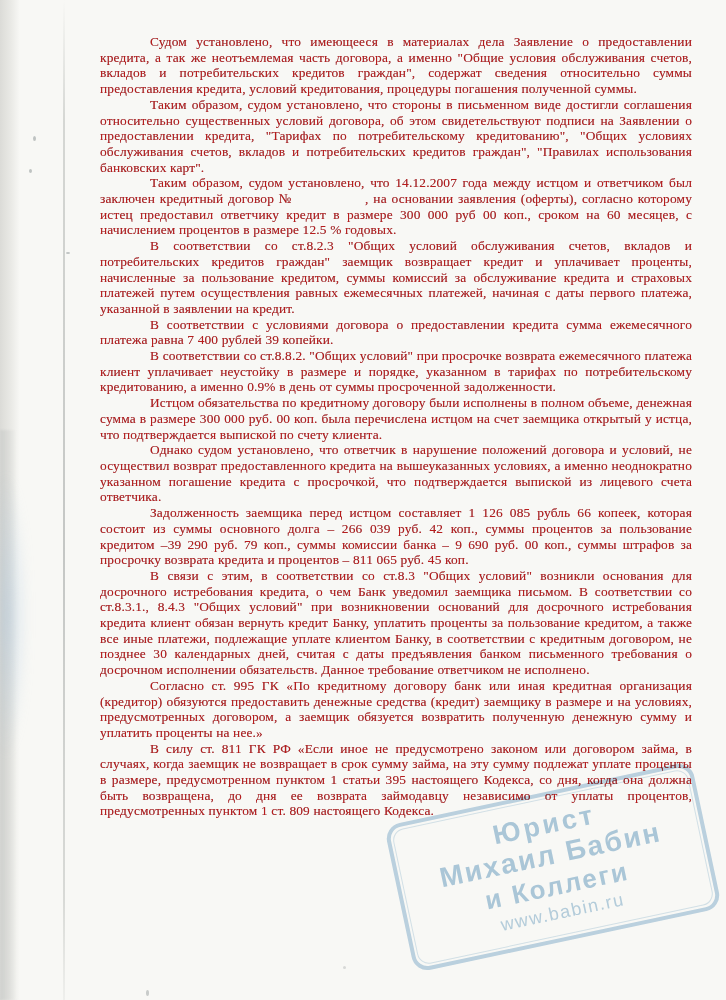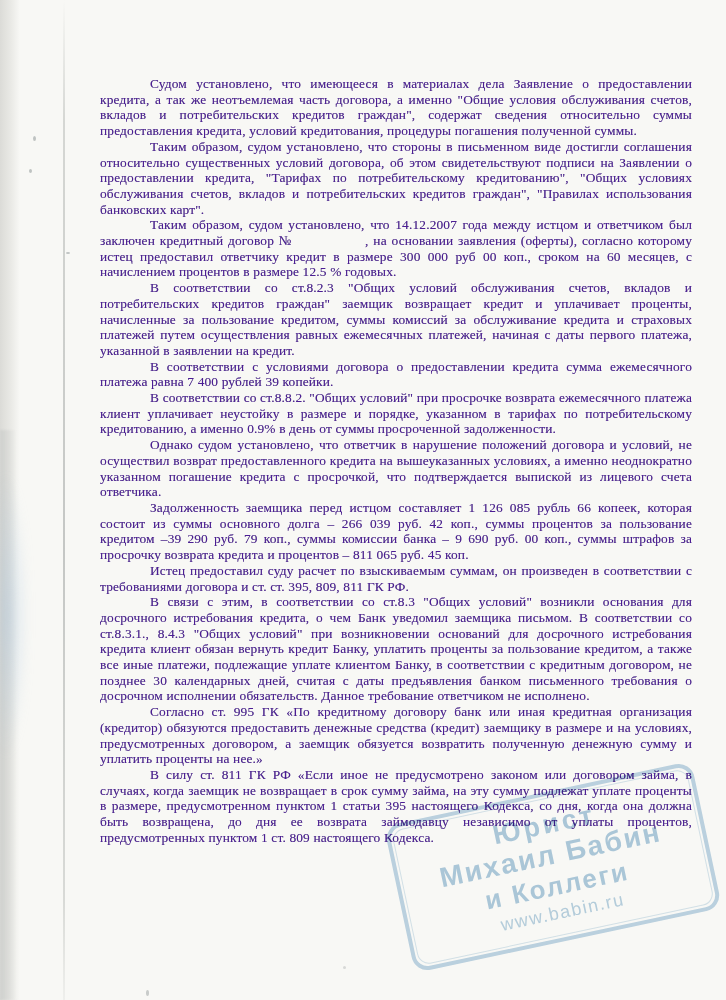--- a/index.html
+++ b/index.html
@@ -38,25 +38,24 @@
   }
   .speck{position:absolute;background:#9aa0a0;border-radius:50%;opacity:.6;}
   .speck.s1{left:33px;top:136px;width:3px;height:5px;}
   .speck.s2{left:29px;top:169px;width:3px;height:4px;}
   .speck.s3{left:66px;top:252px;width:4px;height:2px;}
   .speck.s4{left:146px;top:990px;width:3px;height:6px;opacity:.5;}
   .speck.s5{left:343px;top:966px;width:3px;height:3px;opacity:.35;}
   
   .textblock{
     position:absolute;left:100px;top:34px;width:592px;
-    color:#4c1d95;
+    color:#b91c1c;
     font-size:13.4px;line-height:15.7px;
     letter-spacing:.15px;
     text-shadow:0 0 .5px rgba(71,82,94,.55);
-    margin-top:42px;
   }
   .textblock p{
     margin:0;
     text-indent:50px;
     text-align:justify;
   }
   .num-gap{display:inline-block;width:72px;}
   
   .stamp{
     position:absolute;left:396px;top:792px;width:314px;height:150px;
@@ -102,23 +101,23 @@
   <div class="speck s4"></div>
   <div class="speck s5"></div>
 
   <div class="textblock">
     <p>Судом установлено, что имеющееся в материалах дела Заявление о предоставлении кредита, а так же неотъемлемая часть договора, а именно "Общие условия обслуживания счетов, вкладов и потребительских кредитов граждан", содержат сведения относительно суммы предоставления кредита, условий кредитования, процедуры погашения полученной суммы.</p>
     <p>Таким образом, судом установлено, что стороны в письменном виде достигли соглашения относительно существенных условий договора, об этом свидетельствуют подписи на Заявлении о предоставлении кредита, "Тарифах по потребительскому кредитованию", "Общих условиях обслуживания счетов, вкладов и потребительских кредитов граждан", "Правилах использования банковских карт".</p>
     <p><span>Таким образом, судом установлено, что  14.12.2007 года между истцом и ответчиком  был заключен кредитный договор №</span><span class="num-gap"></span><span>, на основании заявления (оферты), согласно которому истец предоставил ответчику кредит в размере 300 000 руб 00 коп., сроком на 60 месяцев, с начислением процентов в размере 12.5 % годовых.</span></p>
     <p>В соответствии со ст.8.2.3 "Общих условий обслуживания счетов, вкладов и потребительских кредитов граждан" заемщик возвращает кредит и уплачивает проценты, начисленные за пользование кредитом, суммы комиссий за обслуживание кредита и страховых платежей путем осуществления равных ежемесячных платежей, начиная с даты первого платежа, указанной в заявлении на кредит.</p>
     <p>В соответствии с условиями договора о предоставлении кредита сумма ежемесячного платежа равна 7 400 рублей 39 копейки.</p>
     <p>В соответствии со ст.8.8.2. "Общих условий" при просрочке возврата ежемесячного платежа клиент уплачивает неустойку в размере и порядке, указанном в тарифах по потребительскому кредитованию, а именно 0.9% в день от суммы просроченной задолженности.</p>
+    <p>Истцом обязательства по кредитному договору были исполнены в полном объеме, денежная сумма в размере 300 000 руб. 00 коп. была перечислена истцом на счет заемщика открытый у истца, что подтверждается выпиской по счету клиента.</p>
     <p>Однако судом установлено, что ответчик в нарушение положений договора и условий, не осуществил возврат предоставленного кредита на вышеуказанных условиях, а именно неоднократно указанном погашение кредита с просрочкой, что подтверждается выпиской из лицевого счета ответчика.</p>
     <p>Задолженность заемщика перед истцом  составляет 1 126 085 рубль 66 копеек, которая состоит из суммы основного  долга – 266 039 руб. 42 коп., суммы процентов за пользование кредитом –39 290 руб. 79 коп., суммы комиссии банка – 9 690 руб. 00 коп., суммы штрафов за просрочку возврата кредита и процентов – 811 065 руб. 45 коп.</p>
-    <p>Истец предоставил суду расчет по взыскиваемым суммам, он произведен в соответствии с требованиями договора и ст. ст. 395, 809, 811 ГК РФ.</p>
     <p>В связи с этим, в соответствии со ст.8.3 "Общих условий" возникли основания для досрочного истребования кредита, о чем Банк уведомил заемщика письмом. В соответствии со ст.8.3.1., 8.4.3 "Общих условий"  при возникновении оснований для досрочного истребования кредита клиент обязан  вернуть кредит Банку, уплатить проценты за пользование кредитом, а также все иные платежи, подлежащие уплате клиентом Банку, в соответствии с кредитным договором, не позднее 30 календарных дней, считая с даты предъявления банком письменного требования о досрочном исполнении обязательств. Данное требование ответчиком не исполнено.</p>
     <p>Согласно ст. 995 ГК «По кредитному договору банк или иная кредитная организация (кредитор) обязуются предоставить денежные средства (кредит) заемщику в размере и на условиях, предусмотренных договором, а заемщик обязуется возвратить полученную денежную сумму и уплатить проценты на нее.»</p>
     <p>В силу ст. 811 ГК РФ «Если иное не предусмотрено законом или договором займа, в случаях, когда заемщик не возвращает в срок сумму займа, на эту сумму подлежат уплате проценты в размере, предусмотренном пунктом 1 статьи 395 настоящего Кодекса, со дня, когда она должна быть возвращена, до дня ее возврата займодавцу независимо от уплаты процентов, предусмотренных пунктом 1 ст. 809 настоящего Кодекса.</p>
   </div>
 
   <div class="stamp">
     <div class="stamp-frame">
       <div class="stamp-l1">Юрист</div>
       <div class="stamp-l2">Михаил Бабин</div>
       <div class="stamp-l3">и Коллеги</div>

